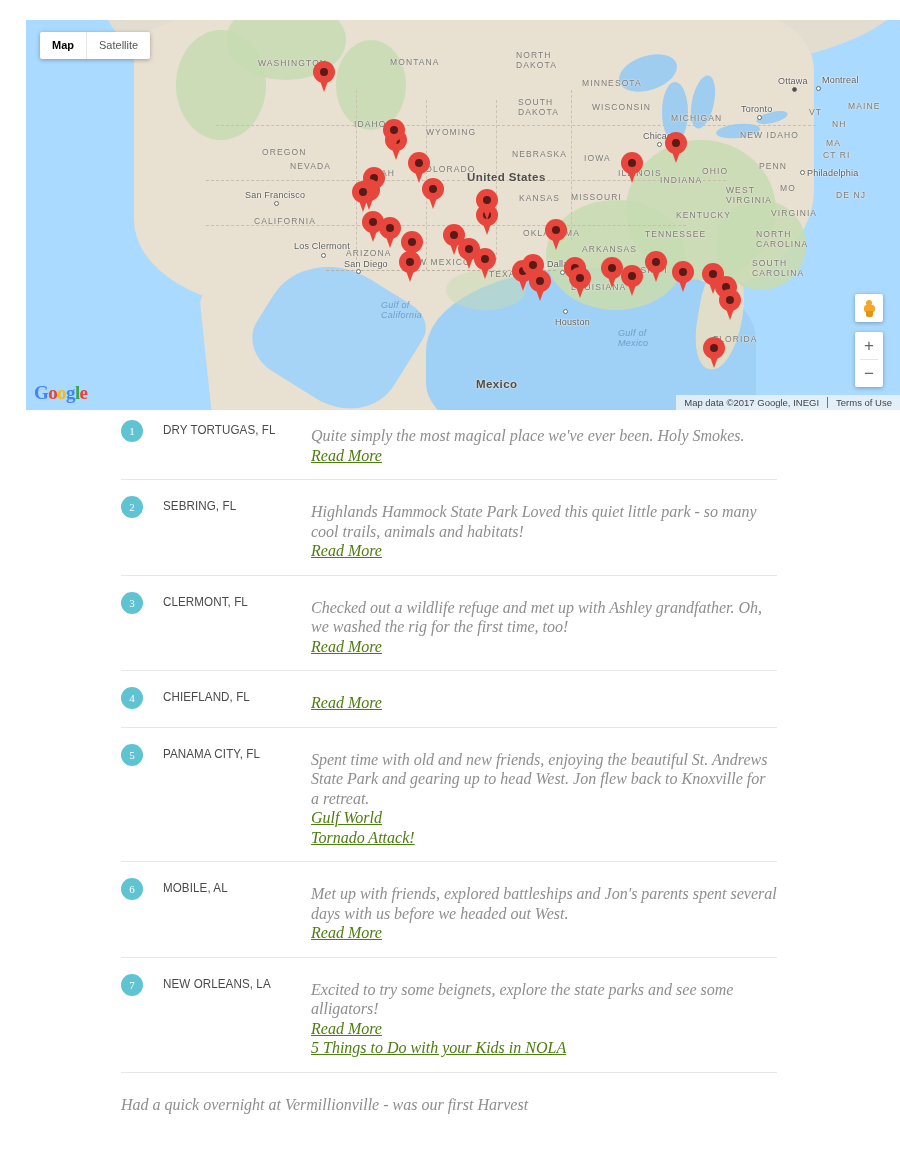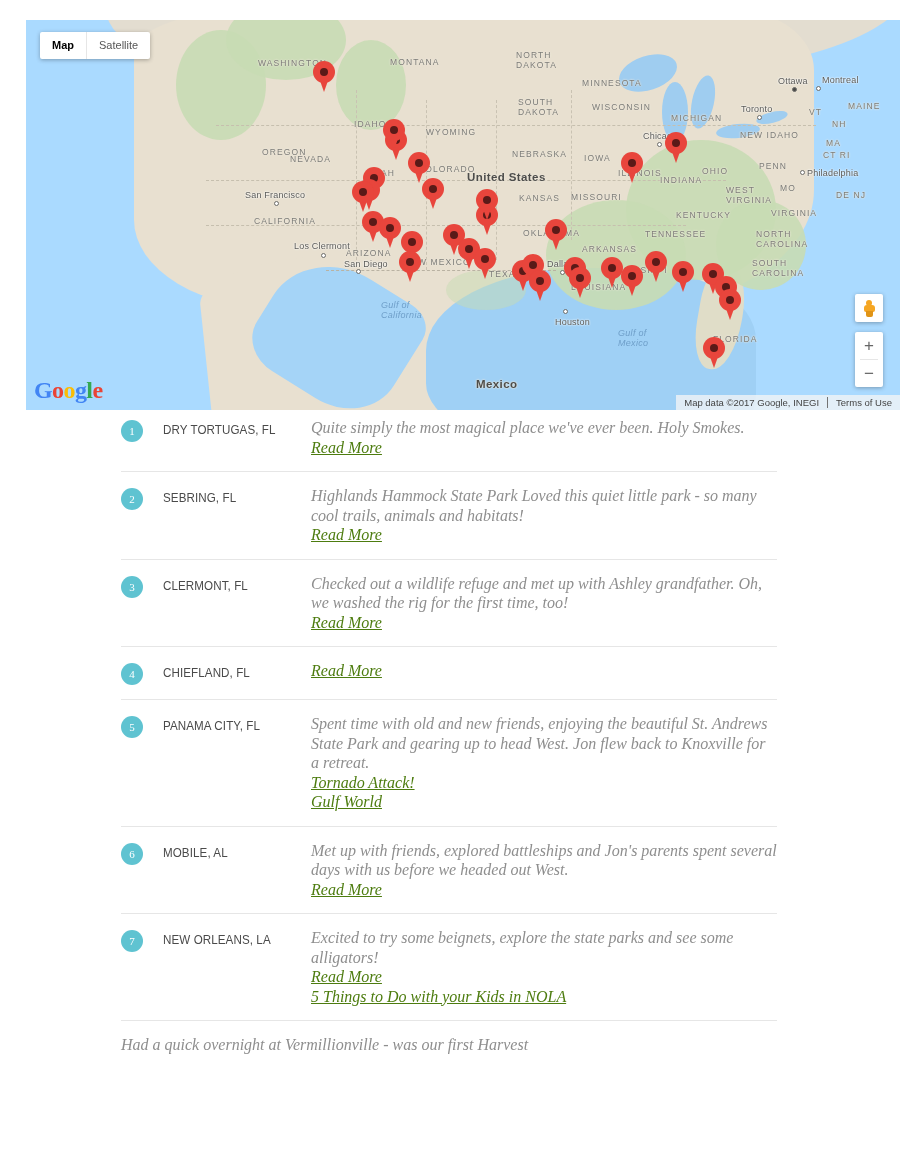--- a/index.html
+++ b/index.html
@@ -202,21 +202,21 @@
     font-size: 17px; color: #666;
     cursor: pointer; padding: 0; line-height: 25px;
     font-family: "Liberation Sans", sans-serif;
   }
   #zoomctl .sep { height:1px; background:#e6e6e6; margin: 0 5px; }
 
   #google-logo {
     position: absolute;
     left: 8px; bottom: 6px;
     z-index: 40;
-    font-size: 24px;
+    font-size: 19px;
     font-family: "Liberation Serif", serif;
     font-weight: bold;
     letter-spacing: -.6px;
   }
   #google-logo span:nth-child(1){color:#4285F4}
   #google-logo span:nth-child(2){color:#EA4335}
   #google-logo span:nth-child(3){color:#FBBC05}
   #google-logo span:nth-child(4){color:#4285F4}
   #google-logo span:nth-child(5){color:#34A853}
   #google-logo span:nth-child(6){color:#EA4335}
@@ -288,21 +288,21 @@
     margin-top: 4px;
     font-family: "Liberation Sans", sans-serif;
     font-size: 13.5px;
     color: #4a4a4a;
     text-transform: uppercase;
     letter-spacing: .1px;
     transform: scaleX(.86);
     transform-origin: left center;
     white-space: nowrap;
   }
-  .loc-body { flex: 1 1 auto; min-width: 0; }
+  .loc-body { flex: 1 1 auto; min-width: 0; margin-top: 8px; }
   .loc-desc {
     font-family: "Liberation Serif", serif;
     font-style: italic;
     font-size: 16px;
     line-height: 19.5px;
     color: #8e8e8e;
     margin: 0;
   }
   .loc-link {
     display: block;
@@ -377,21 +377,21 @@
         </div>
         <div class="map-label" style="left: 236px; top: 95px; margin-top: 32px;">
           <div>OREGON</div>
         </div>
         <div class="map-label" style="left: 328px; top: 99px;">
           <div>IDAHO</div>
         </div>
         <div class="map-label" style="left: 400px; top: 107px;">
           <div>WYOMING</div>
         </div>
-        <div class="map-label" style="left: 264px; top: 134px;">
+        <div class="map-label" style="left: 264px; top: 141px;">
           <div>NEVADA</div>
         </div>
         <div class="map-label" style="left: 342px; top: 148px;">
           <div>UTAH</div>
         </div>
         <div class="map-label" style="left: 392px; top: 144px;">
           <div>COLORADO</div>
         </div>
         <div class="map-label" style="left: 486px; top: 129px;">
           <div>NEBRASKA</div>
@@ -775,22 +775,22 @@
         <div class="loc-name">Chiefland, FL</div>
         <div class="loc-body">
           <a class="loc-link">Read More</a>
         </div>
       </li>
       <li class="loc-row">
         <div class="badge">5</div>
         <div class="loc-name">Panama City, FL</div>
         <div class="loc-body">
           <p class="loc-desc">Spent time with old and new friends, enjoying the beautiful St. Andrews State Park and gearing up to head West. Jon flew back to Knoxville for a retreat.</p>
+          <a class="loc-link">Gulf World</a>
           <a class="loc-link">Tornado Attack!</a>
-          <a class="loc-link">Gulf World</a>
         </div>
       </li>
       <li class="loc-row">
         <div class="badge">6</div>
         <div class="loc-name">Mobile, AL</div>
         <div class="loc-body">
           <p class="loc-desc">Met up with friends, explored battleships and Jon's parents spent several days with us before we headed out West.</p>
           <a class="loc-link">Read More</a>
         </div>
       </li>

